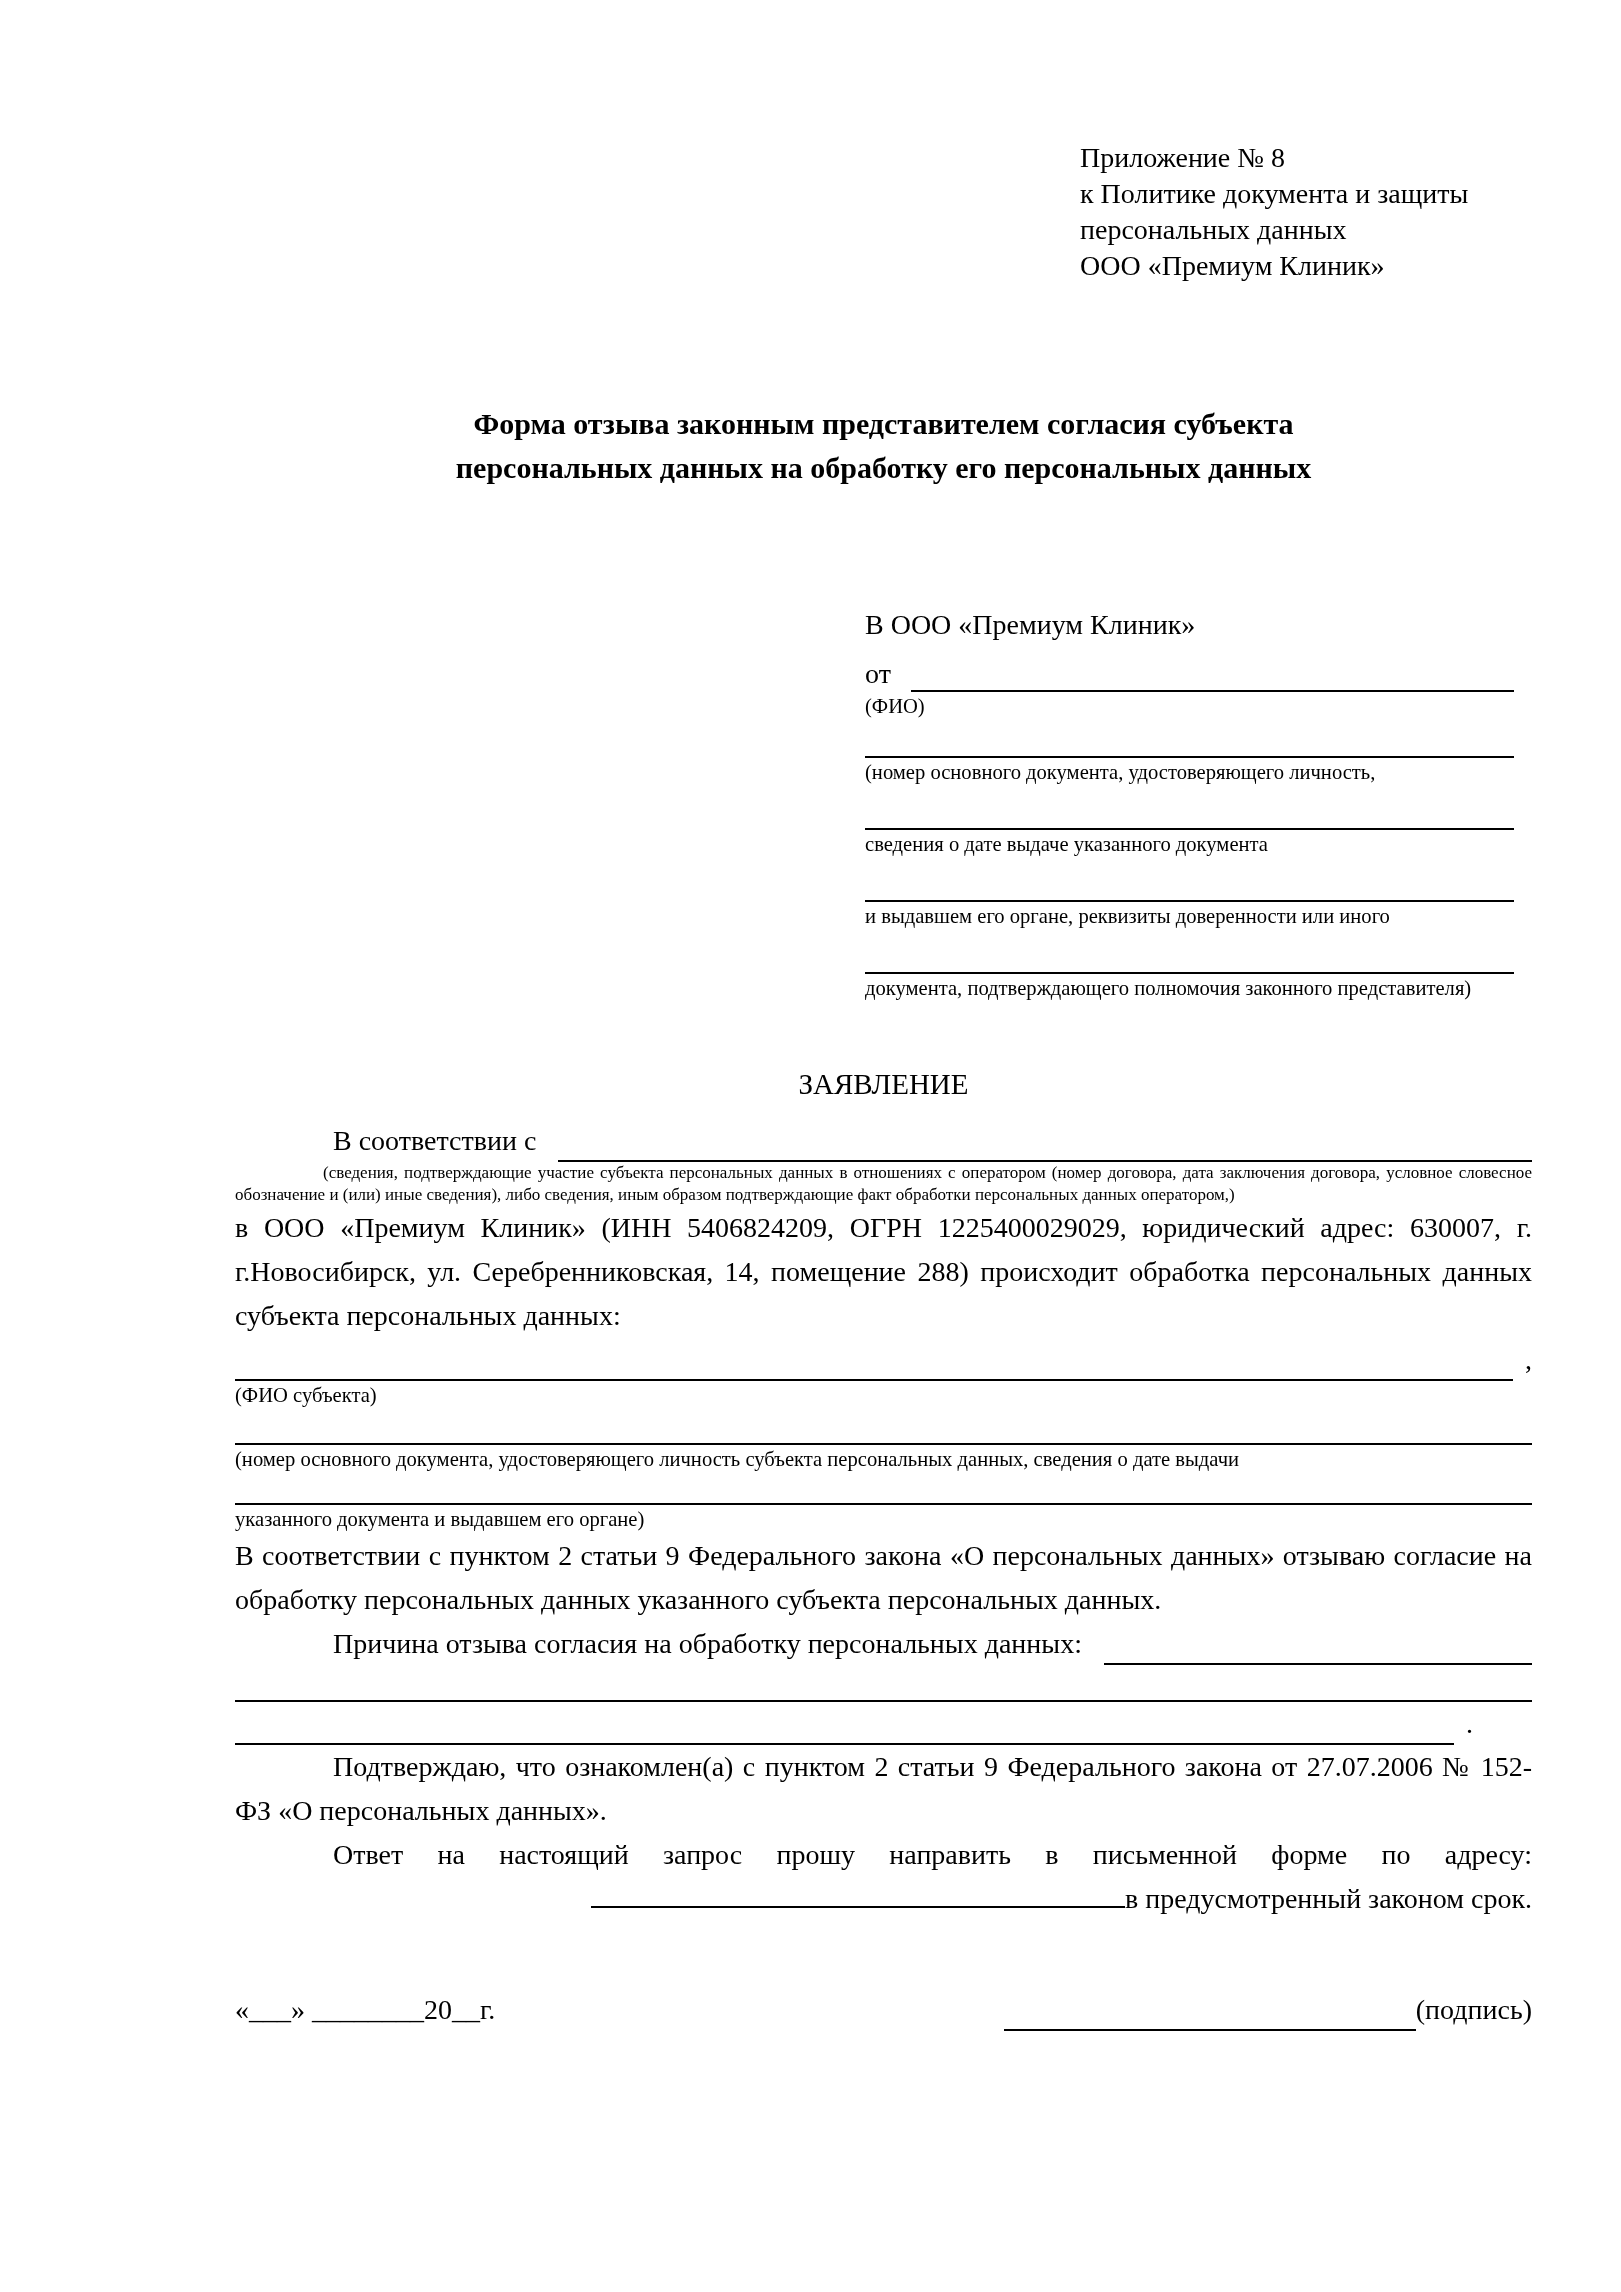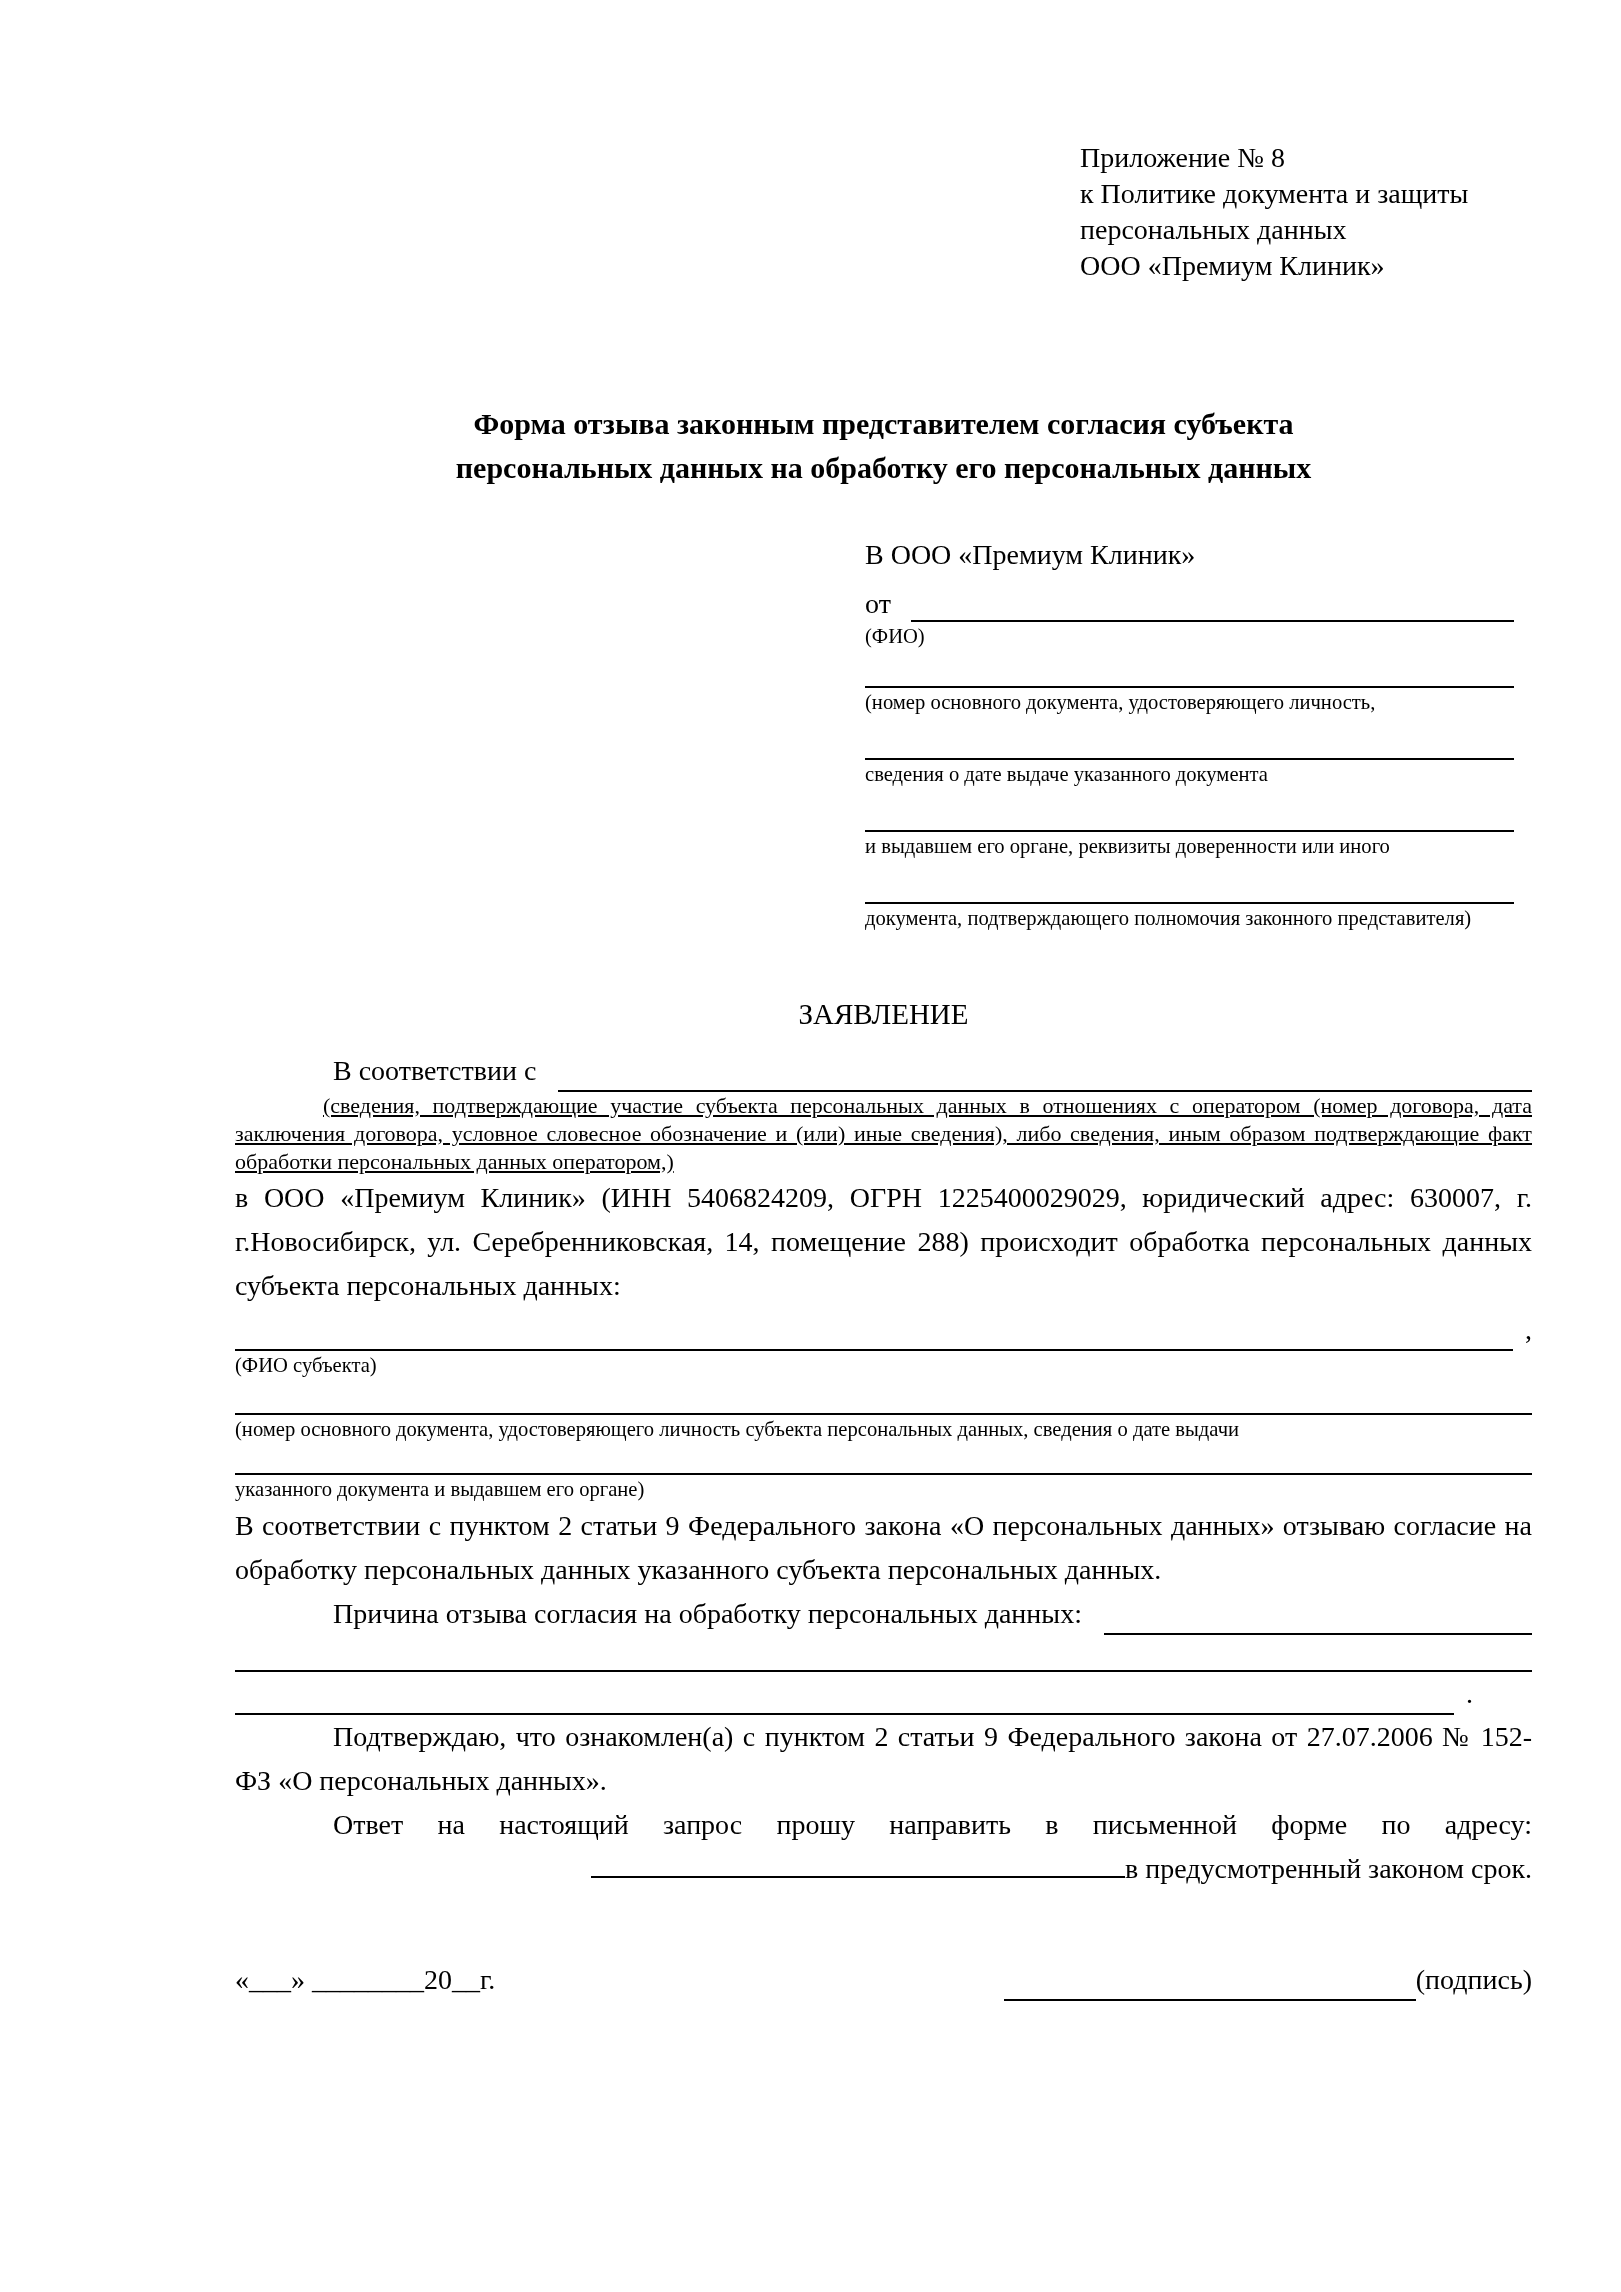--- a/index.html
+++ b/index.html
@@ -28,21 +28,21 @@
   
   .doc-title {
     margin-top: 118px;
     text-align: center;
     font-weight: bold;
     font-size: 30px;
     line-height: 44px;
   }
   
   .addressee {
-    margin-top: 46px;
+    margin-top: 116px;
     margin-left: 630px;
     width: 649px;
     line-height: 37px;
   }
   .flex-row {
     display: flex;
     align-items: flex-end;
     gap: 12px;
   }
   .fill {
@@ -65,25 +65,24 @@
     margin-top: 61px;
     text-align: center;
     font-size: 29px;
     line-height: 41px;
   }
   .accordance {
     margin-top: 14px;
   }
   .accordance .label { padding-left: 98px; white-space: nowrap; }
   .note {
-    font-size: 22px;
-    line-height: 28px;
+    font-size: 17px;
+    line-height: 22px;
     text-align: justify;
     text-indent: 88px;
-    text-decoration: underline;
   }
   .para {
     text-align: justify;
     line-height: 44px;
   }
   .indent { text-indent: 98px; }
   .reason .label { padding-left: 98px; }
   .rule-wide {
     border-bottom: 2px solid #000;
     height: 33px;

